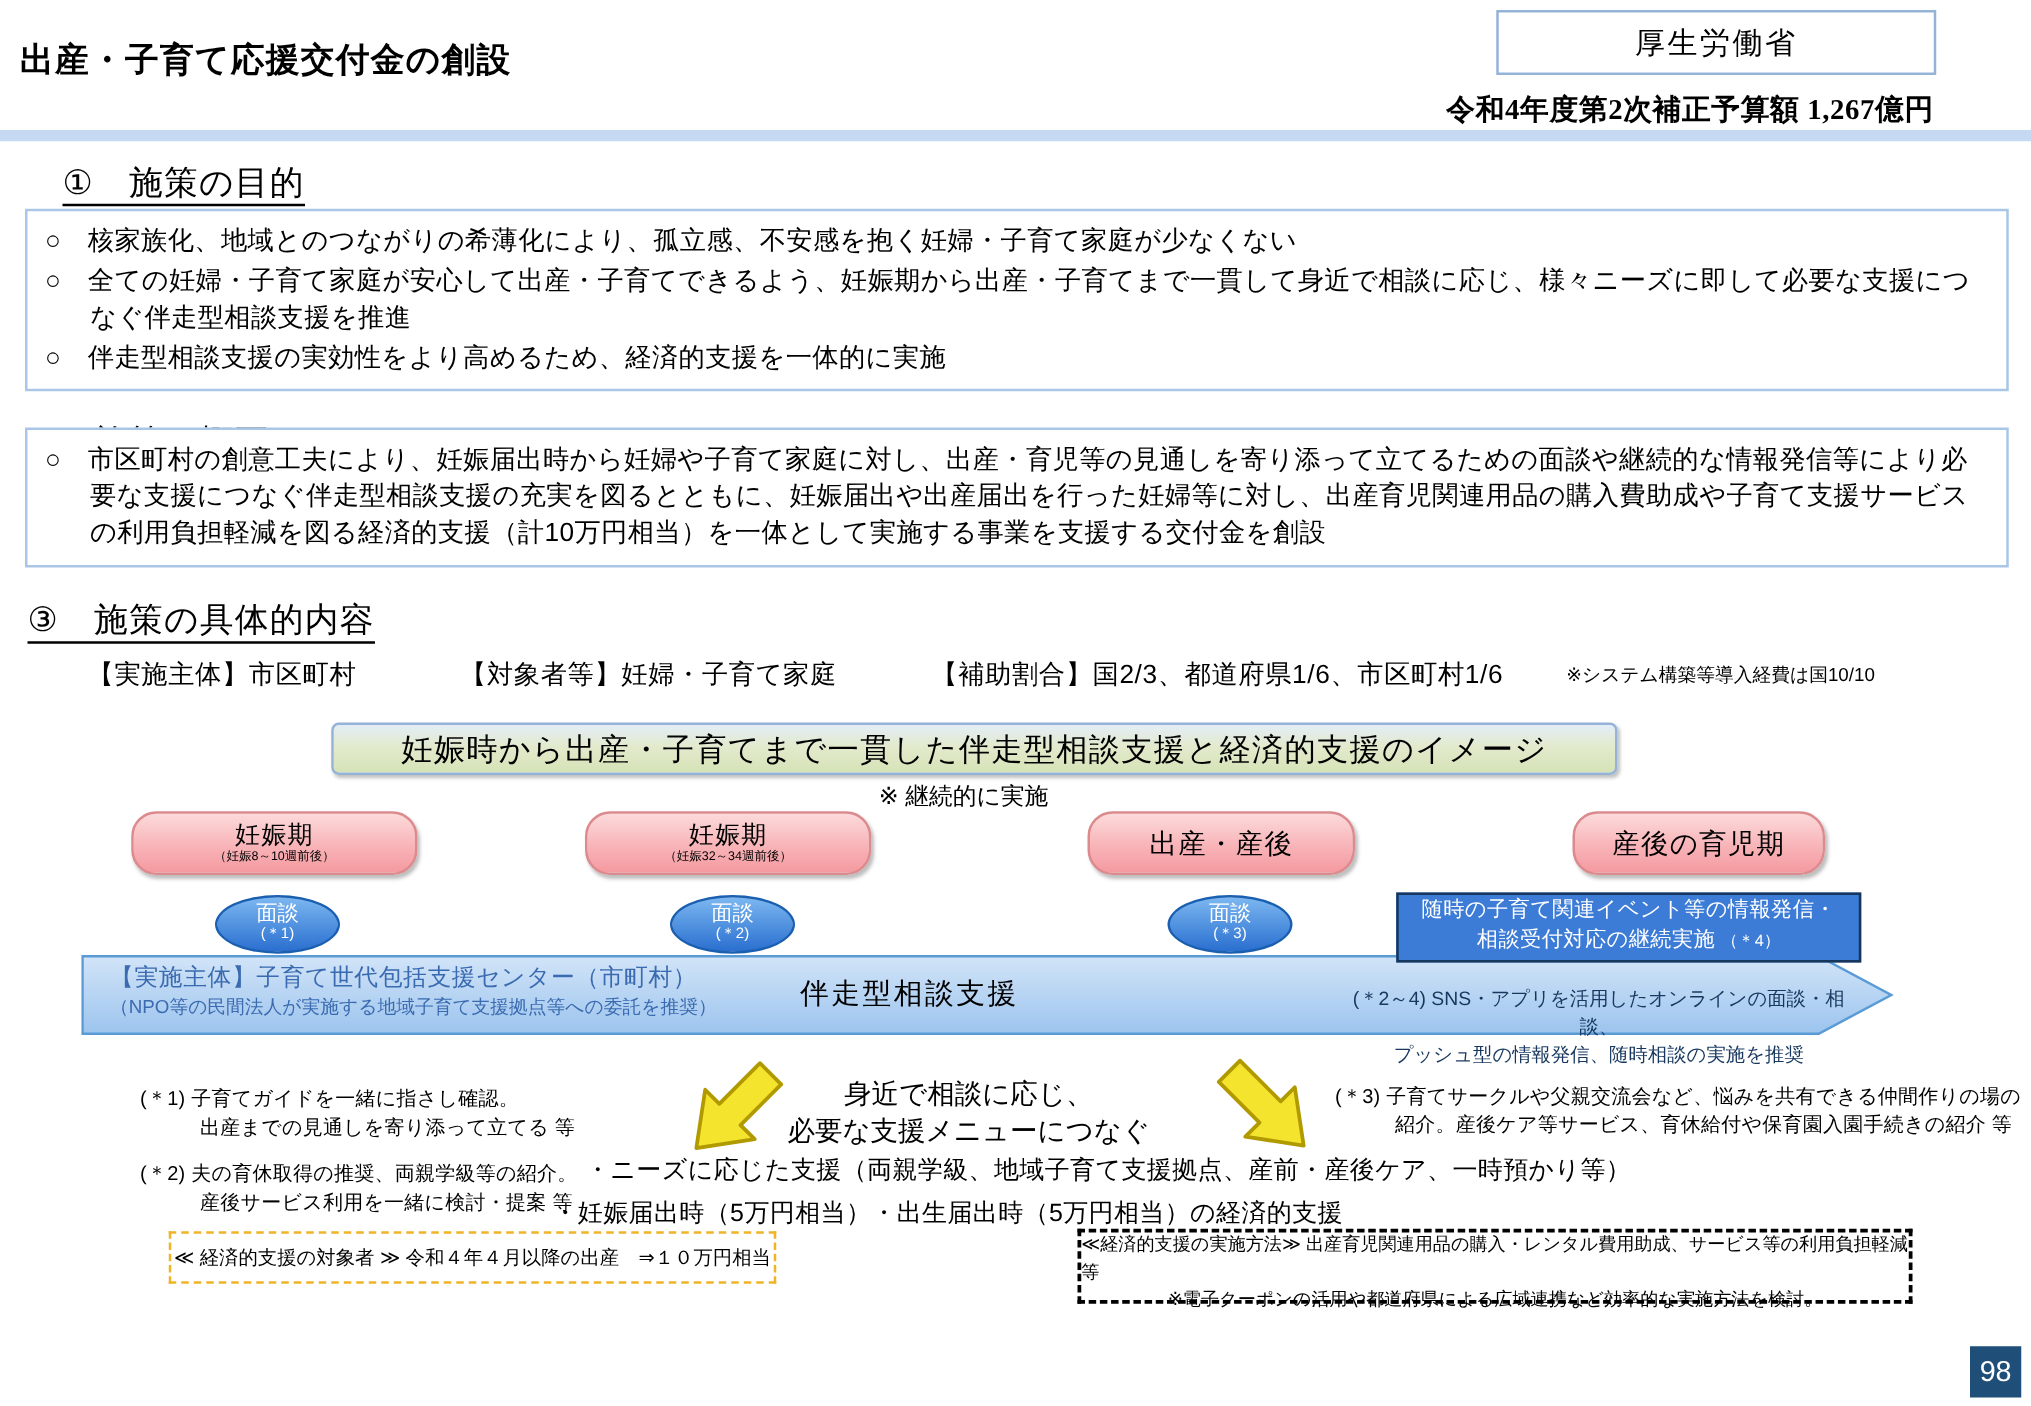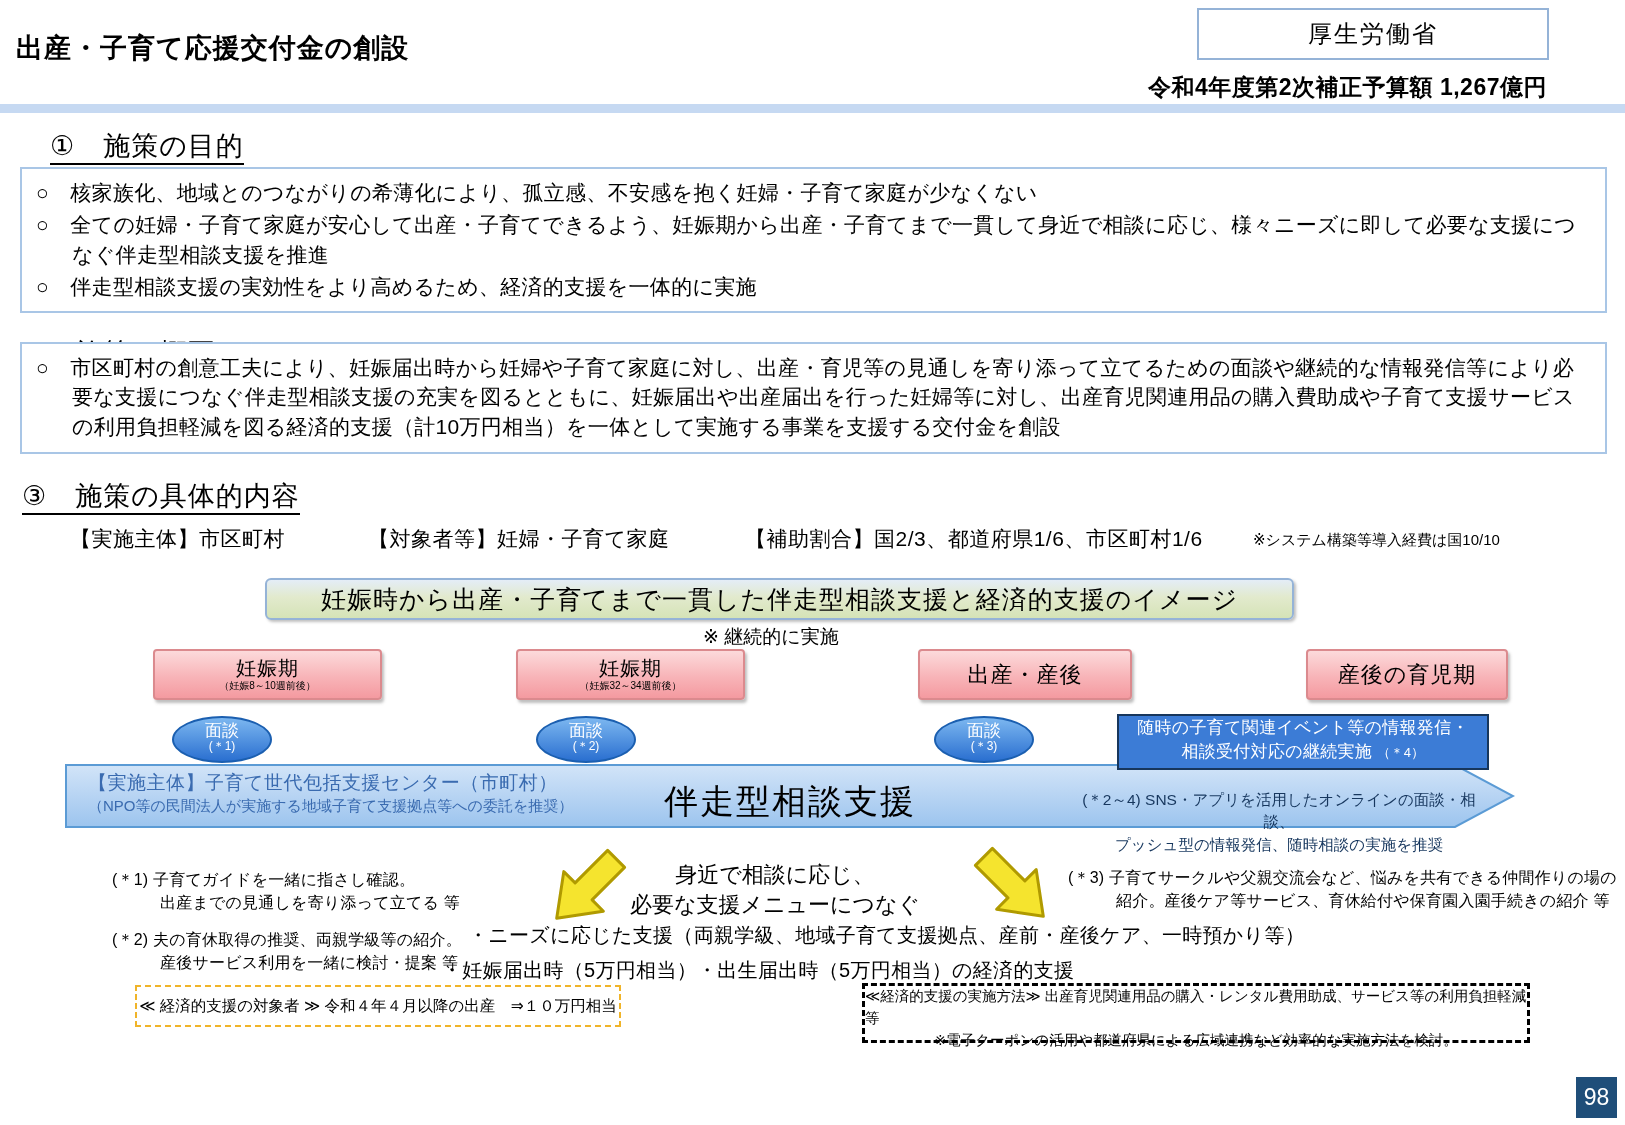--- a/index.html
+++ b/index.html
@@ -4,64 +4,64 @@
 <style>
   html,body{margin:0;padding:0;background:#fff;}
   #page{position:relative;width:1625px;height:1125px;background:#ffffff;overflow:hidden;
         font-family:"Liberation Sans","DejaVu Sans",sans-serif;color:#000;}
   .abs{position:absolute;}
 
   
   .page-title{left:16px;top:30px;font-size:27px;font-weight:bold;letter-spacing:1px;}
   .ministry-box{left:1197px;top:8px;width:348px;height:48px;border:2px solid #95b3d7;
                 display:flex;align-items:center;justify-content:center;font-size:24px;letter-spacing:2px;}
-  .budget{top:72px;right:78px;font-size:23px;font-weight:bold;letter-spacing:0.5px;}
+  .budget{top:72px;right:78px;font-size:23px;font-weight:bold;letter-spacing:0.5px;font-family:Liberation Serif, serif;}
   .top-divider{left:0;top:104px;width:1625px;height:9px;background:#c6d9f2;}
 
   
   .sec-heading{font-size:27px;letter-spacing:1px;border-bottom:2px solid #000;padding-bottom:2px;}
   .obox{border:2px solid #a9c6e6;background:#fff;padding:6px 14px;}
   .obox p{margin:3px 0;font-size:21px;line-height:1.40;padding-left:36px;text-indent:-36px;letter-spacing:0.3px;}
 
   
   .inforow{font-size:21px;letter-spacing:0.5px;}
   .sysnote{font-size:15px;}
 
   
   .banner{left:265px;top:578px;width:1025px;height:38px;border:2px solid #95b3d7;border-radius:6px;
           background:linear-gradient(180deg,#e4edf7 0%,#e2eacd 45%,#d5e3b7 100%);
           box-shadow:2px 2px 3px rgba(0,0,0,.25);
           display:flex;align-items:center;justify-content:center;font-size:25px;letter-spacing:1px;}
   .contnote{left:703px;top:624px;font-size:19px;}
 
   
-  .stage{top:649px;height:47px;border:2px solid #db8a8e;border-radius:4px;
+  .stage{top:649px;height:47px;border:2px solid #db8a8e;border-radius:20px;
          background:linear-gradient(180deg,#fcdadb 0%,#f8b4b8 55%,#f49aa0 100%);
          box-shadow:2px 3px 3px rgba(110,110,110,.45);
-         display:flex;flex-direction:column;align-items:center;justify-content:center;z-index:2;margin-left:48px;}
+         display:flex;flex-direction:column;align-items:center;justify-content:center;z-index:2;}
   .stage .t{font-size:20px;letter-spacing:1px;line-height:22px;}
   .stage .s{font-size:10px;line-height:14px;}
   .stage .t1{font-size:22px;letter-spacing:1px;}
 
   
   .oval{width:96px;height:43px;border:2px solid #1b5fb0;border-radius:50%;
         background:linear-gradient(180deg,#7cb7f0 0%,#2a6fd0 100%);color:#fff;text-align:center;z-index:4;}
   .oval .t{font-size:17px;line-height:19px;margin-top:3px;}
   .oval .r{font-size:12px;line-height:13px;}
 
   
   .infobox{left:1117px;top:714px;width:368px;height:52px;background:#3c7cd6;border:2px solid #17365c;
            color:#fff;text-align:center;font-size:17px;line-height:24px;z-index:4;letter-spacing:0.3px;}
   .infobox .ref{font-size:13px;}
 
   
   .bandtxt-left{left:88px;top:770px;color:#3a6bb0;z-index:3;}
   .bandtxt-left .l1{font-size:19px;line-height:26px;letter-spacing:0.5px;}
   .bandtxt-left .l2{font-size:15px;line-height:20px;}
-  .bandtxt-center{left:640px;top:779px;width:300px;text-align:center;font-size:34px;letter-spacing:2px;z-index:3;}
+  .bandtxt-center{left:640px;top:779px;width:300px;font-size:23px;letter-spacing:2px;z-index:3;}
   .bandtxt-right{left:1078px;top:789px;width:402px;text-align:center;font-size:15.5px;line-height:1.45;
                  color:#17375e;z-index:3;}
 
   
   .fnote{font-size:16px;line-height:1.45;letter-spacing:0.2px;}
   .hang{padding-left:48px;text-indent:-48px;}
   .ind{padding-left:48px;}
 
   .connect{left:575px;top:860px;width:400px;text-align:center;font-size:22px;line-height:1.35;}
 

